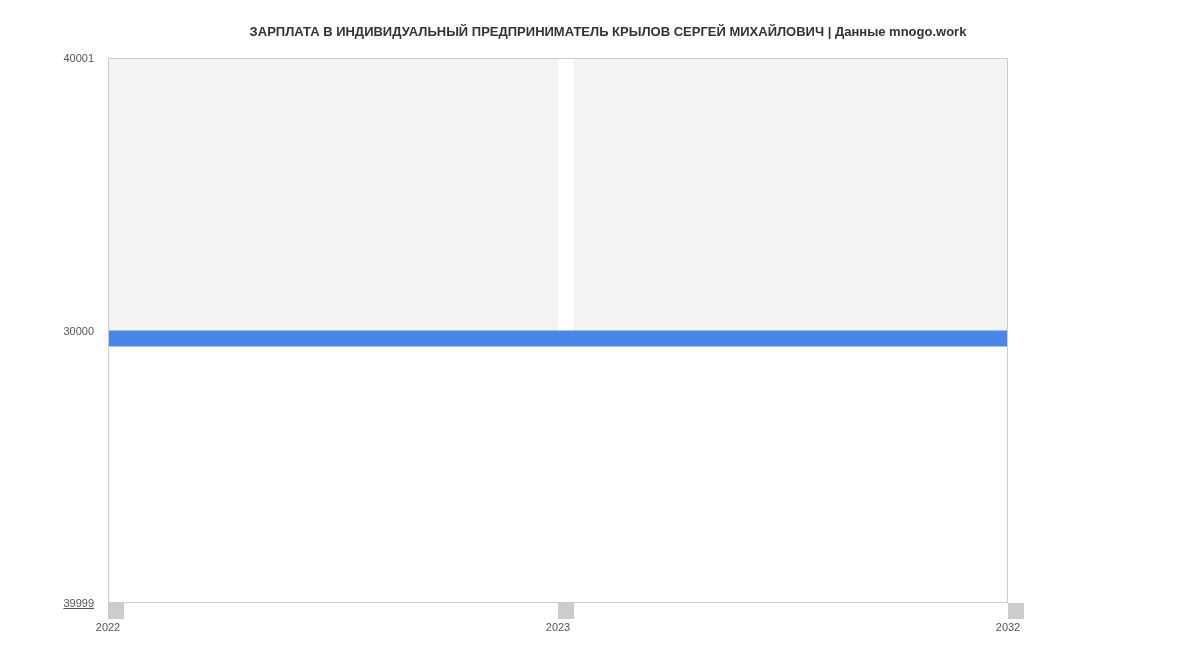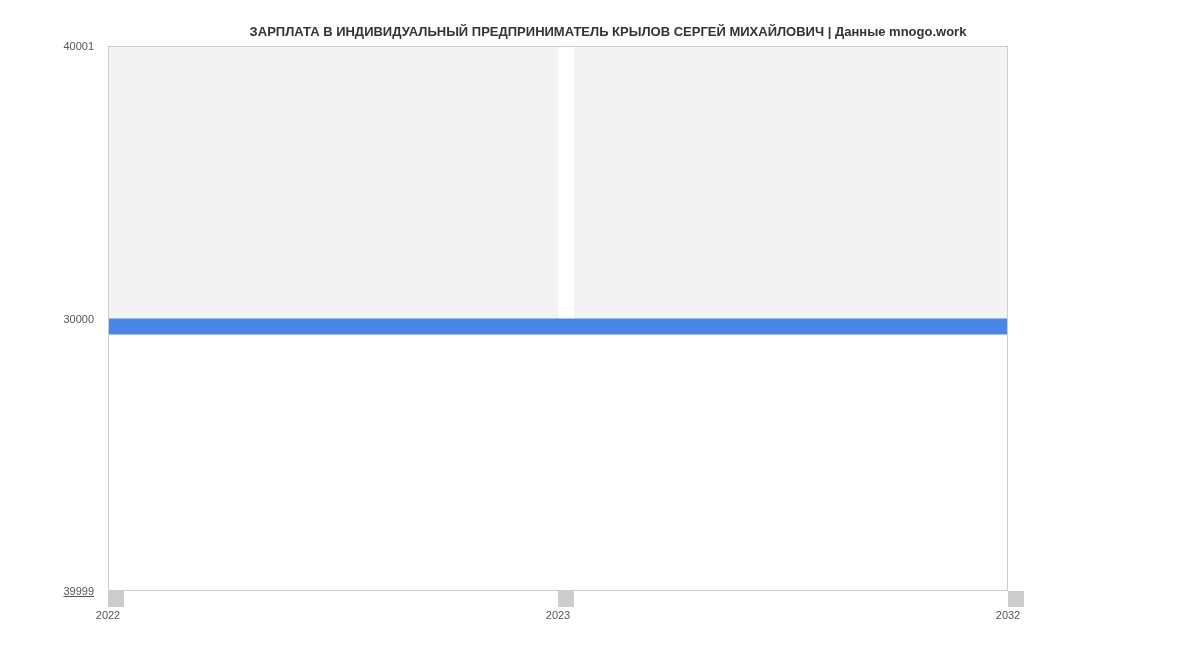--- a/index.html
+++ b/index.html
@@ -14,21 +14,21 @@
       text-align: center;
       font-size: 13px;
       font-weight: bold;
       color: #333;
       padding-top: 8px;
       padding-bottom: 4px;
     }
     .chart-container {
       position: absolute;
       left: 100px;
-      top: 38px;
+      top: 50px;
       width: 900px;
       height: 545px;
     }
     .plot-area {
       position: absolute;
       left: 0;
       top: 0;
       width: 100%;
       height: 100%;
       border: 1px solid #ccc;

